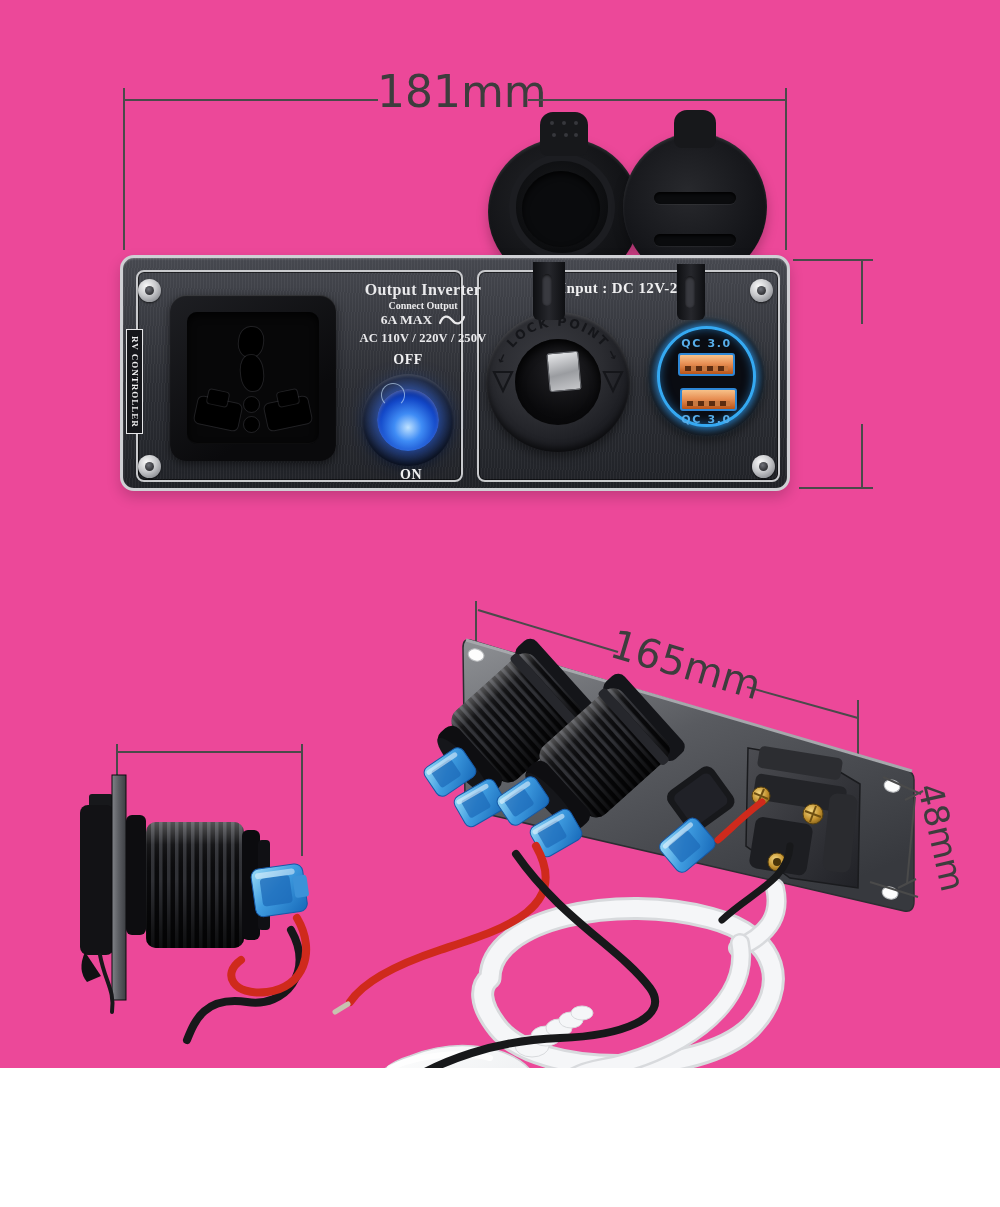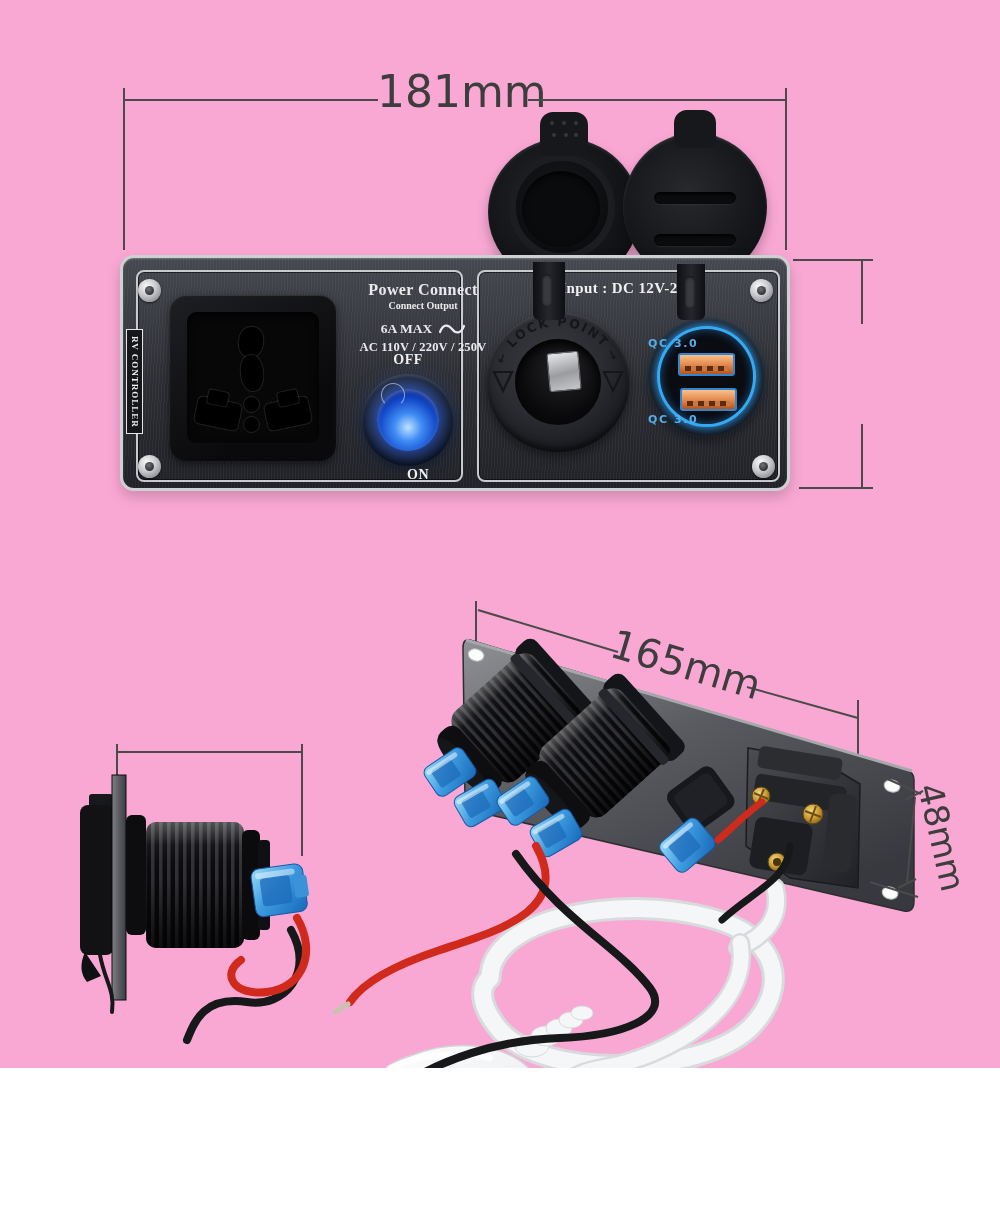--- a/index.html
+++ b/index.html
@@ -1,16 +1,16 @@
 <!DOCTYPE html>
 <html><head>
 <meta charset="utf-8">
 <style>
   html,body{margin:0;padding:0;background:#fff;}
-  .scene{position:relative;width:1000px;height:1068px;background:#f9a8d4;overflow:hidden;
+  .scene{position:relative;width:1000px;height:1068px;background:#ec4899;overflow:hidden;
          font-family:"DejaVu Sans",sans-serif;}
   .abs{position:absolute;}
   
   .dim-line{position:absolute;background:#4a4a4a;}
   .dim-label{position:absolute;color:#3d3d3d;font-family:"DejaVu Sans",sans-serif;
              font-weight:400;text-align:center;letter-spacing:0;}
   
   .panel{position:absolute;left:120px;top:255px;width:670px;height:236px;border-radius:14px;
          background:linear-gradient(180deg,#46484f 0%,#2c2e34 55%,#202227 100%);
          border:3px solid #cfd0d4;box-sizing:border-box;
@@ -35,21 +35,21 @@
          background:linear-gradient(145deg,#1e1f23,#0a0a0c 70%);
          box-shadow:inset 0 1px 1px rgba(255,255,255,.14), 0 3px 8px rgba(0,0,0,.5);}
   .ac-inner{position:absolute;left:17px;top:17px;width:132px;height:132px;border-radius:10px;
          background:#070708;box-shadow:inset 0 3px 8px rgba(0,0,0,.9), inset 0 -1px 1px rgba(255,255,255,.05);}
   .slot{position:absolute;background:#000;outline:1px solid rgba(150,150,160,.18);}
   
   .inv-text{position:absolute;left:205px;top:23px;width:190px;text-align:center;color:#eaeaec;
             font-family:"Liberation Serif",serif;font-weight:bold;}
   .inv-line1{font-size:16px;letter-spacing:.4px;}
   .inv-line2{font-size:10px;margin-top:1px;}
-  .inv-line3{font-size:13.5px;margin-top:10px;display:flex;justify-content:center;align-items:center;gap:7px;}
+  .inv-line3{font-size:13.5px;margin-top:1px;display:flex;justify-content:center;align-items:center;gap:7px;}
   .inv-line4{font-size:12.5px;margin-top:3px;letter-spacing:.2px;}
   .sw-label{position:absolute;width:90px;text-align:center;color:#f0f0f1;font-family:"Liberation Serif",serif;
             font-weight:bold;font-size:14px;letter-spacing:.5px;}
   .toggle{position:absolute;left:239px;top:116px;width:92px;height:92px;border-radius:50%;
           background:radial-gradient(circle at 45% 38%,#3c3d44,#17181c 62%,#0c0d10);
           box-shadow:inset 0 2px 3px rgba(255,255,255,.18), inset 0 -4px 7px rgba(0,0,0,.7), 0 4px 9px rgba(0,0,0,.45);}
   .lens{position:absolute;left:15px;top:15px;width:62px;height:62px;border-radius:50%;
         background:radial-gradient(circle at 50% 62%,#bfe2ff 0%,#3f8cf5 28%,#1348c8 58%,#061c74 85%,#04124d 100%);
         box-shadow:0 0 22px 4px rgba(45,110,255,.75), inset 0 2px 4px rgba(255,255,255,.3);}
   .lens-ring{position:absolute;left:19px;top:9px;width:22px;height:22px;border-radius:50%;
@@ -66,21 +66,21 @@
         background:linear-gradient(170deg,#e7e8ea 0%,#9a9ca0 55%,#c6c7ca 100%);
         border:1px solid #6b6d72;transform:rotate(-5deg);}
   
   .usb{position:absolute;left:525px;top:59px;width:117px;height:119px;}
   .usb-outer{position:absolute;inset:0;border-radius:50%;
         background:radial-gradient(circle at 50% 40%,#303138,#16171b 66%,#0e0f13);
         box-shadow:inset 0 2px 3px rgba(255,255,255,.12), 0 5px 10px rgba(0,0,0,.4);}
   .usb-ringblue{position:absolute;left:9px;top:9px;width:93px;height:95px;border-radius:50%;
         border:3px solid #35a9f2;background:#0a0c12;box-sizing:content-box;
         box-shadow:0 0 10px 2px rgba(44,152,236,.85), inset 0 0 10px rgba(44,152,236,.55);}
-  .qc{position:absolute;left:0;right:0;color:#57ade9;font-size:11px;font-weight:bold;
+  .qc{position:absolute;left:0;right:0;text-align:center;color:#57ade9;font-size:11px;font-weight:bold;
       letter-spacing:1.6px;font-family:"DejaVu Sans",sans-serif;}
   .usb-port{position:absolute;width:57px;height:23px;border:2px solid #2e86d4;border-radius:3px;box-sizing:border-box;
         background:linear-gradient(180deg,#f7c189 0%,#e89055 45%,#b95418 100%);overflow:hidden;}
   .usb-pins{position:absolute;left:5px;right:5px;bottom:3px;height:5px;
         background:repeating-linear-gradient(90deg,#5c2c10 0 6px,#c87840 6px 11px);}
   
   .cover{position:absolute;border-radius:50%;}
   .cover1{left:488px;top:138px;width:152px;height:148px;
         background:radial-gradient(circle at 42% 40%,#232428,#131417 58%,#0a0b0d);
         box-shadow:0 6px 12px rgba(0,0,0,.25), inset 0 2px 3px rgba(255,255,255,.1);}
@@ -166,37 +166,37 @@
         <div class="slot" style="left:57px;top:85px;width:15px;height:15px;border-radius:50%;"></div>
         <div class="slot" style="left:57px;top:105px;width:15px;height:15px;border-radius:50%;"></div>
         <div class="slot" style="left:9px;top:88px;width:44px;height:27px;border-radius:5px;transform:rotate(12deg);"></div>
         <div class="slot" style="left:21px;top:79px;width:20px;height:14px;border-radius:3px;transform:rotate(12deg);"></div>
         <div class="slot" style="left:79px;top:88px;width:44px;height:27px;border-radius:5px;transform:rotate(-12deg);"></div>
         <div class="slot" style="left:91px;top:79px;width:20px;height:14px;border-radius:3px;transform:rotate(-12deg);"></div>
       </div>
     </div>
 
     <div class="inv-text">
-      <div class="inv-line1">Power Connect</div>
+      <div class="inv-line1">Output Inverter</div>
       <div class="inv-line2">Connect Output</div>
       <div class="inv-line3">
         <span>6A MAX</span>
         <svg width="26" height="12" viewBox="0 0 26 12">
           <path d="M1 9 C4 1 9 1 13 6 C17 11 22 11 25 3" stroke="#eaeaec" stroke-width="2.2" fill="none" stroke-linecap="round"></path>
         </svg>
       </div>
       <div class="inv-line4">AC 110V / 220V / 250V</div>
     </div>
 
     <div class="sw-label" style="left:240px;top:94px;">OFF</div>
     <div class="toggle">
       <div class="lens"></div>
       <div class="lens-ring"></div>
     </div>
-    <div class="sw-label" style="left:250px;top:209px;">ON</div>
+    <div class="sw-label" style="left:243px;top:209px;">ON</div>
 
     <div class="sw-label" style="left:354px;top:22px;width:303px;font-size:15px;letter-spacing:.4px;">Input : DC 12V-24V</div>
 
     <div class="cig">
       <div class="cig-ring"></div>
       <div class="cig-hole"></div>
       <div class="cig-metal"></div>
       <svg width="144" height="140" viewBox="0 0 144 140" style="position:absolute;inset:0;">
         <defs>
             <path id="lockArc" d="M 16 57 A 58 58 0 0 1 128 57" fill="none"></path>

